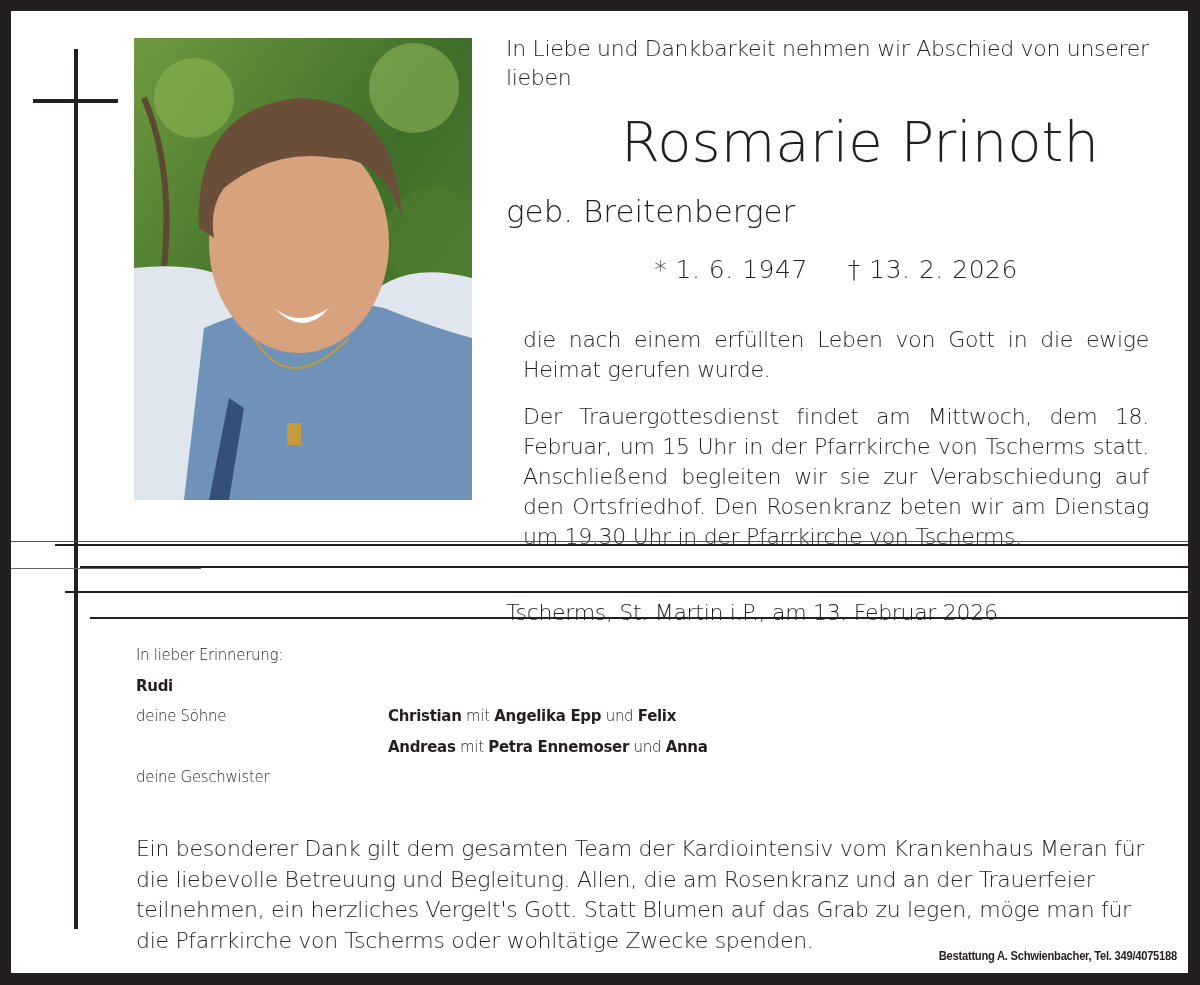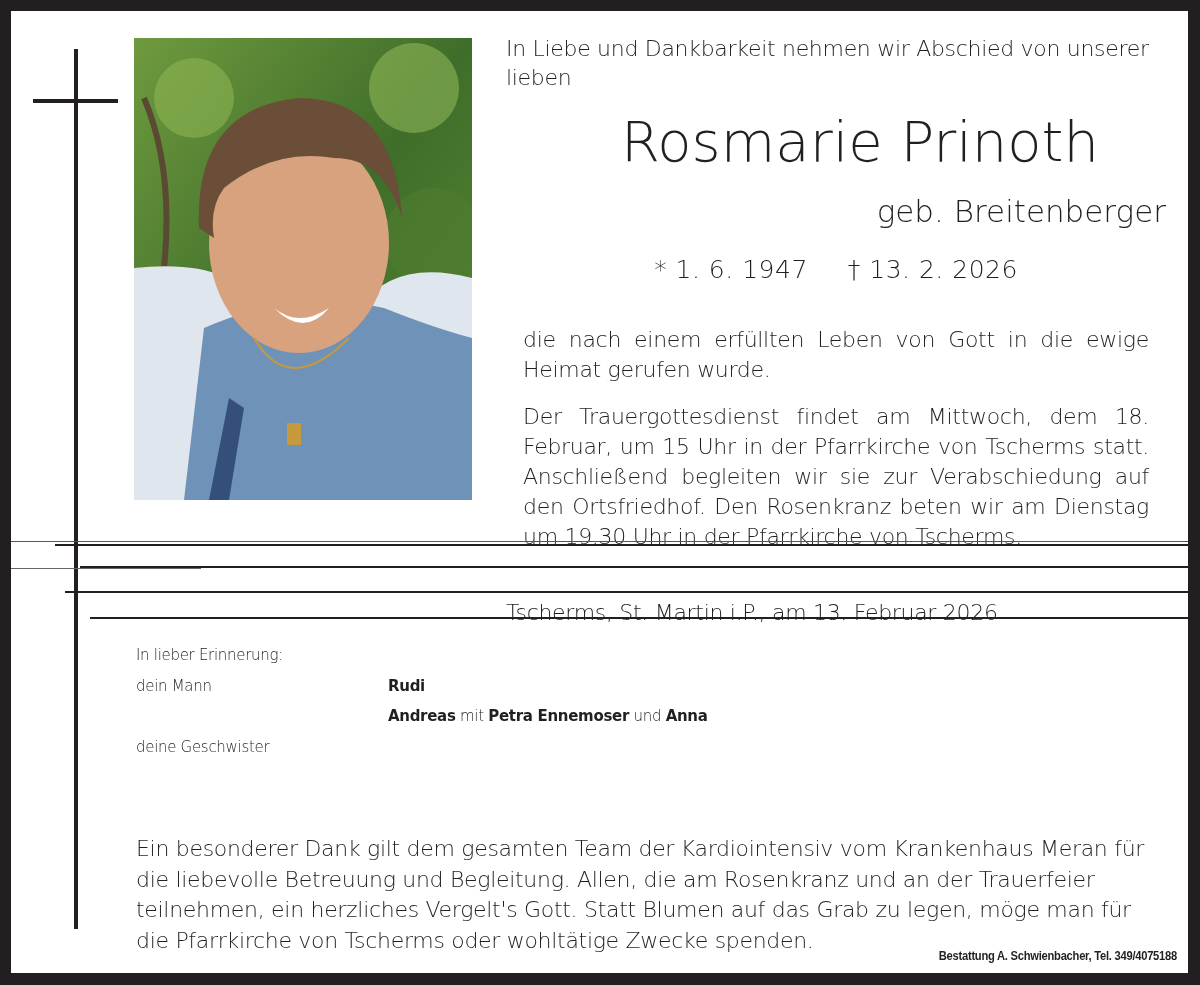--- a/index.html
+++ b/index.html
@@ -4,21 +4,21 @@
 <style>
   html, body { margin:0; padding:0; }
   body { width:1200px; height:985px; background:#231f20; position:relative; overflow:hidden; font-family:"DejaVu Sans", sans-serif; color:#231f20; }
   .card { position:absolute; left:11px; top:11px; width:1177px; height:962px; background:#fff; }
   .cross-v { position:absolute; left:74px; top:49px; width:4px; height:880px; background:#231f20; }
   .cross-h { position:absolute; left:33px; top:99px; width:85px; height:4px; background:#231f20; }
   .photo { position:absolute; left:134px; top:38px; width:338px; height:462px; overflow:hidden; background:#4f7a2e; }
   .txt { position:absolute; font-weight:300; letter-spacing:-0.3px; }
   .intro { left:506px; top:34px; width:680px; font-size:22px; line-height:29px; }
   .name { left:530px; top:104px; width:660px; text-align:center; font-size:56px; line-height:76px; letter-spacing:0; }
-  .maiden { left:506px; top:190px; width:660px; text-align:right; font-size:31px; line-height:42px; letter-spacing:0; }
+  .maiden { left:506px; top:190px; width:660px; text-align:left; font-size:31px; line-height:42px; letter-spacing:0; }
   .dates { left:506px; top:252px; width:660px; text-align:center; font-size:25px; line-height:36px; letter-spacing:0.5px; }
   .body { left:506px; top:308px; width:660px; font-size:22px; line-height:30px; text-align:justify; }
   .body p { margin:17px; }
   .place { left:506px; top:598px; font-size:22px; line-height:30px; }
   .strike { position:absolute; height:2px; background:#231f20; }
   .remember { left:136px; top:640px; width:760px; font-size:15px; line-height:30.5px; }
   .row { display:flex; }
   .row .lbl { width:252px; flex:none; }
   .b { font-weight:700;margin-top:16px; }
   .thanks { left:136px; top:834px; width:1032px; font-size:22px; line-height:30.5px; }
@@ -74,22 +74,25 @@
 <div class="strike" style="left:11px;top:541px;width:1177px;height:1px;background:#555"></div>
 <div class="strike" style="left:55px;top:544px;width:1133px;"></div>
 <div class="strike" style="left:11px;top:568px;width:190px;height:1px;background:#666"></div>
 <div class="strike" style="left:80px;top:566px;width:1108px;"></div>
 <div class="strike" style="left:65px;top:591px;width:1123px;"></div>
 <div class="strike" style="left:90px;top:617px;width:1098px;"></div>
 
 <div class="txt remember">
   <div>In lieber Erinnerung:</div>
   <div class="row">
-    <span class="lbl">dein Mann</span>
     <span><span class="b">Rudi</span></span>
+  </div>
+  <div class="row">
+    <span class="lbl">deine Söhne</span>
+    <span style="white-space:pre"><span class="b">Christian</span><span> mit </span><span class="b">Angelika Epp</span><span> und </span><span class="b">Felix</span></span>
   </div>
   <div class="row">
     <span class="lbl"></span>
     <span style="white-space:pre"><span class="b">Andreas</span><span> mit </span><span class="b">Petra Ennemoser</span><span> und </span><span class="b">Anna</span></span>
   </div>
   <div class="row">
     <span class="lbl">deine Geschwister</span>
   </div>
 </div>
 

